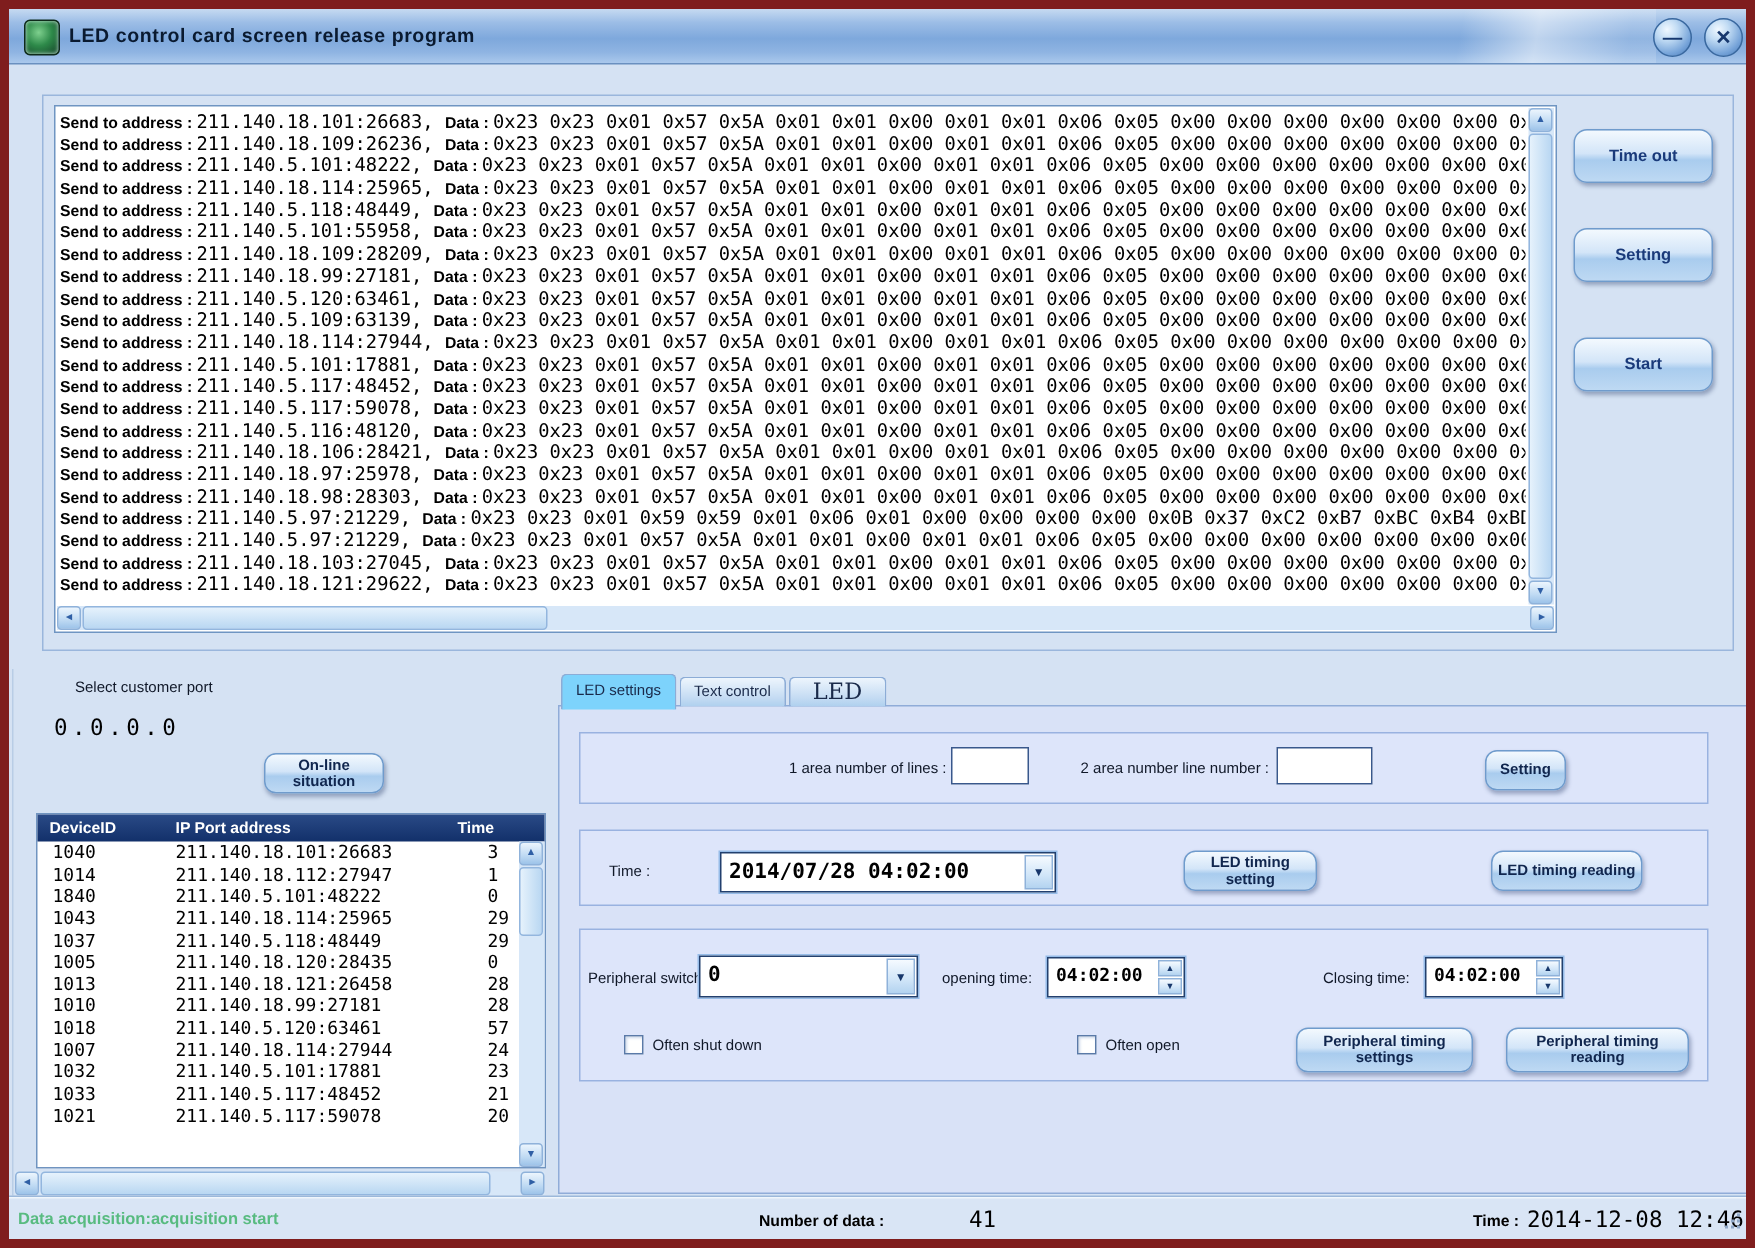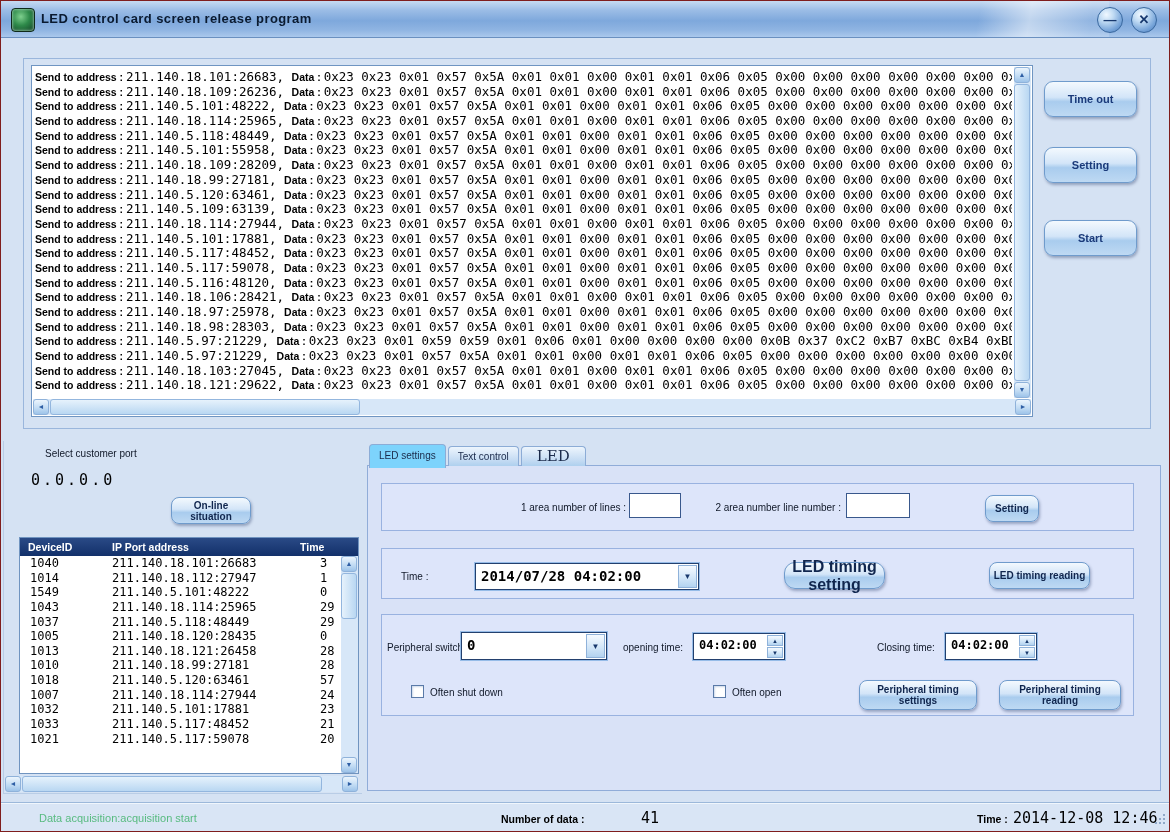--- a/index.html
+++ b/index.html
@@ -1,17 +1,17 @@
 <!DOCTYPE html>
 <html><head>
 <meta charset="utf-8">
 <style>
   html,body{margin:0;padding:0;}
   .window{position:relative;width:1170px;height:832px;background:#d5e2f3;
-    font-family:"Liberation Sans",sans-serif;overflow:hidden;border:1px solid #7f1d1d;box-sizing:border-box;}
+    font-family:"Liberation Sans",sans-serif;overflow:hidden;border:6px solid #7f1d1d;box-sizing:border-box;}
 
   
   .titlebar{position:absolute;left:0;top:0;width:100%;height:36px;
     background:linear-gradient(180deg,#c6daf1 0%,#9cbde6 25%,#7ea8dc 55%,#8fb4e2 80%,#aac8ec 100%);
     border-bottom:1px solid #6a90c0;}
   .swoosh{position:absolute;right:60px;top:0;width:200px;height:36px;
     background:linear-gradient(100deg,rgba(255,255,255,0) 35%,rgba(255,255,255,.5) 60%,rgba(255,255,255,.15) 90%);
     border-radius:0 0 0 46px;}
   .app-icon{position:absolute;left:10px;top:7px;width:22px;height:22px;border-radius:4px;
     background:radial-gradient(circle at 40% 35%,#7ed08e 0%,#2e8a4a 45%,#123f26 100%);
@@ -90,21 +90,21 @@
     color:#17376b;font-size:6px;line-height:10px;text-align:center;cursor:pointer;box-sizing:border-box;}
   .spin-up{top:1px;}.spin-dn{bottom:1px;}
 
   .cb{position:absolute;width:13px;height:13px;background:#fff;border:1px solid #5a7aa8;
     box-shadow:inset 1px 1px 2px #ccd8ea;box-sizing:border-box;cursor:pointer;}
   .cb-label{position:absolute;font-size:10px;color:#101828;}
 
   
   .statusbar{position:absolute;left:0;bottom:0;width:100%;height:28px;background:#d9e5f5;
     border-top:1px solid #9cb8da;box-shadow:inset 0 1px 0 #f0f6fc;}
-  .acq{position:absolute;left:6px;top:9px;font-size:11px;color:#58bb80;font-weight:normal;margin-left:32px;}
+  .acq{position:absolute;left:6px;top:9px;font-size:11px;color:#58bb80;font-weight:bold;}
   .cnt-lbl{position:absolute;left:500px;top:10px;font-size:10.5px;font-weight:bold;color:#000;}
   .cnt-val{position:absolute;left:600px;top:6px;font-size:15px;font-family:"DejaVu Sans Mono",monospace;color:#000;margin-left:40px;}
   .time-lbl{position:absolute;left:976px;top:10px;font-size:10.5px;font-weight:bold;color:#000;}
   .time-val{position:absolute;left:1012px;top:6px;font-size:15px;font-family:"DejaVu Sans Mono",monospace;color:#000;}
   .grip{position:absolute;right:4px;bottom:5px;width:12px;height:12px;}
   .grip::after{content:"";position:absolute;right:0;top:0;width:2px;height:2px;background:#8fa8c8;
     box-shadow:0 0 #8fa8c8,-4px 4px #8fa8c8,0 4px #8fa8c8,-8px 8px #8fa8c8,-4px 8px #8fa8c8,0 8px #8fa8c8;}
 </style>
 </head>
 <body>
@@ -171,21 +171,21 @@
 
   <div class="dev-table">
     <div class="thead">
       <span class="th th0">DeviceID</span>
       <span class="th th1">IP Port address</span>
       <span class="th th2">Time</span>
     </div>
     <div class="tbody">
         <div class="trow"><span class="tcell c0">1040</span><span class="tcell c1">211.140.18.101:26683</span><span class="tcell c2">3</span></div>
         <div class="trow"><span class="tcell c0">1014</span><span class="tcell c1">211.140.18.112:27947</span><span class="tcell c2">1</span></div>
-        <div class="trow"><span class="tcell c0">1549</span><span class="tcell c1">211.140.5.101:48222</span><span class="tcell c2">0</span></div>
+        <div class="trow"><span class="tcell c0">1840</span><span class="tcell c1">211.140.5.101:48222</span><span class="tcell c2">0</span></div>
         <div class="trow"><span class="tcell c0">1043</span><span class="tcell c1">211.140.18.114:25965</span><span class="tcell c2">29</span></div>
         <div class="trow"><span class="tcell c0">1037</span><span class="tcell c1">211.140.5.118:48449</span><span class="tcell c2">29</span></div>
         <div class="trow"><span class="tcell c0">1005</span><span class="tcell c1">211.140.18.120:28435</span><span class="tcell c2">0</span></div>
         <div class="trow"><span class="tcell c0">1013</span><span class="tcell c1">211.140.18.121:26458</span><span class="tcell c2">28</span></div>
         <div class="trow"><span class="tcell c0">1010</span><span class="tcell c1">211.140.18.99:27181</span><span class="tcell c2">28</span></div>
         <div class="trow"><span class="tcell c0">1018</span><span class="tcell c1">211.140.5.120:63461</span><span class="tcell c2">57</span></div>
         <div class="trow"><span class="tcell c0">1007</span><span class="tcell c1">211.140.18.114:27944</span><span class="tcell c2">24</span></div>
         <div class="trow"><span class="tcell c0">1032</span><span class="tcell c1">211.140.5.101:17881</span><span class="tcell c2">23</span></div>
         <div class="trow"><span class="tcell c0">1033</span><span class="tcell c1">211.140.5.117:48452</span><span class="tcell c2">21</span></div>
         <div class="trow"><span class="tcell c0">1021</span><span class="tcell c1">211.140.5.117:59078</span><span class="tcell c2">20</span></div>
@@ -215,21 +215,21 @@
   <div class="flabel" style="left:652px;top:501px;width:188px;text-align:right;">2 area number line number :</div>
   <input class="tinput" style="left: 845px; top: 492px; width: 64px; height: 25px;" value="">
   <div class="btn" style="position:absolute;left:984px;top:494px;width:54px;height:27px;font-size:10px;">Setting</div>
 
   <div class="sub" style="left:380px;top:547px;width:753px;height:51px;"></div>
   <div class="flabel" style="left:400px;top:570px;">Time :</div>
   <div class="combo" style="left:474px;top:562px;width:224px;height:27px;">
     <span class="combo-val">2014/07/28 04:02:00</span>
     <span class="combo-btn">▼</span>
   </div>
-  <div class="btn" style="position:absolute;left:783px;top:561px;width:101px;height:27px;font-size:16px;border-radius:11px;">LED timing setting</div>
+  <div class="btn" style="position:absolute;left:783px;top:561px;width:89px;height:27px;font-size:10px;">LED timing setting</div>
   <div class="btn" style="position:absolute;left:988px;top:561px;width:101px;height:27px;font-size:10px;">LED timing reading</div>
 
   <div class="sub" style="left:380px;top:613px;width:753px;height:102px;"></div>
   <div class="flabel" style="left:386px;top:641px;">Peripheral switch :</div>
   <div class="combo" style="left:460px;top:631px;width:146px;height:28px;">
     <span class="combo-val">0</span>
     <span class="combo-btn">▼</span>
   </div>
   <div class="flabel" style="left:622px;top:641px;">opening time:</div>
   <div class="spin" style="left:692px;top:632px;width:92px;height:27px;">

